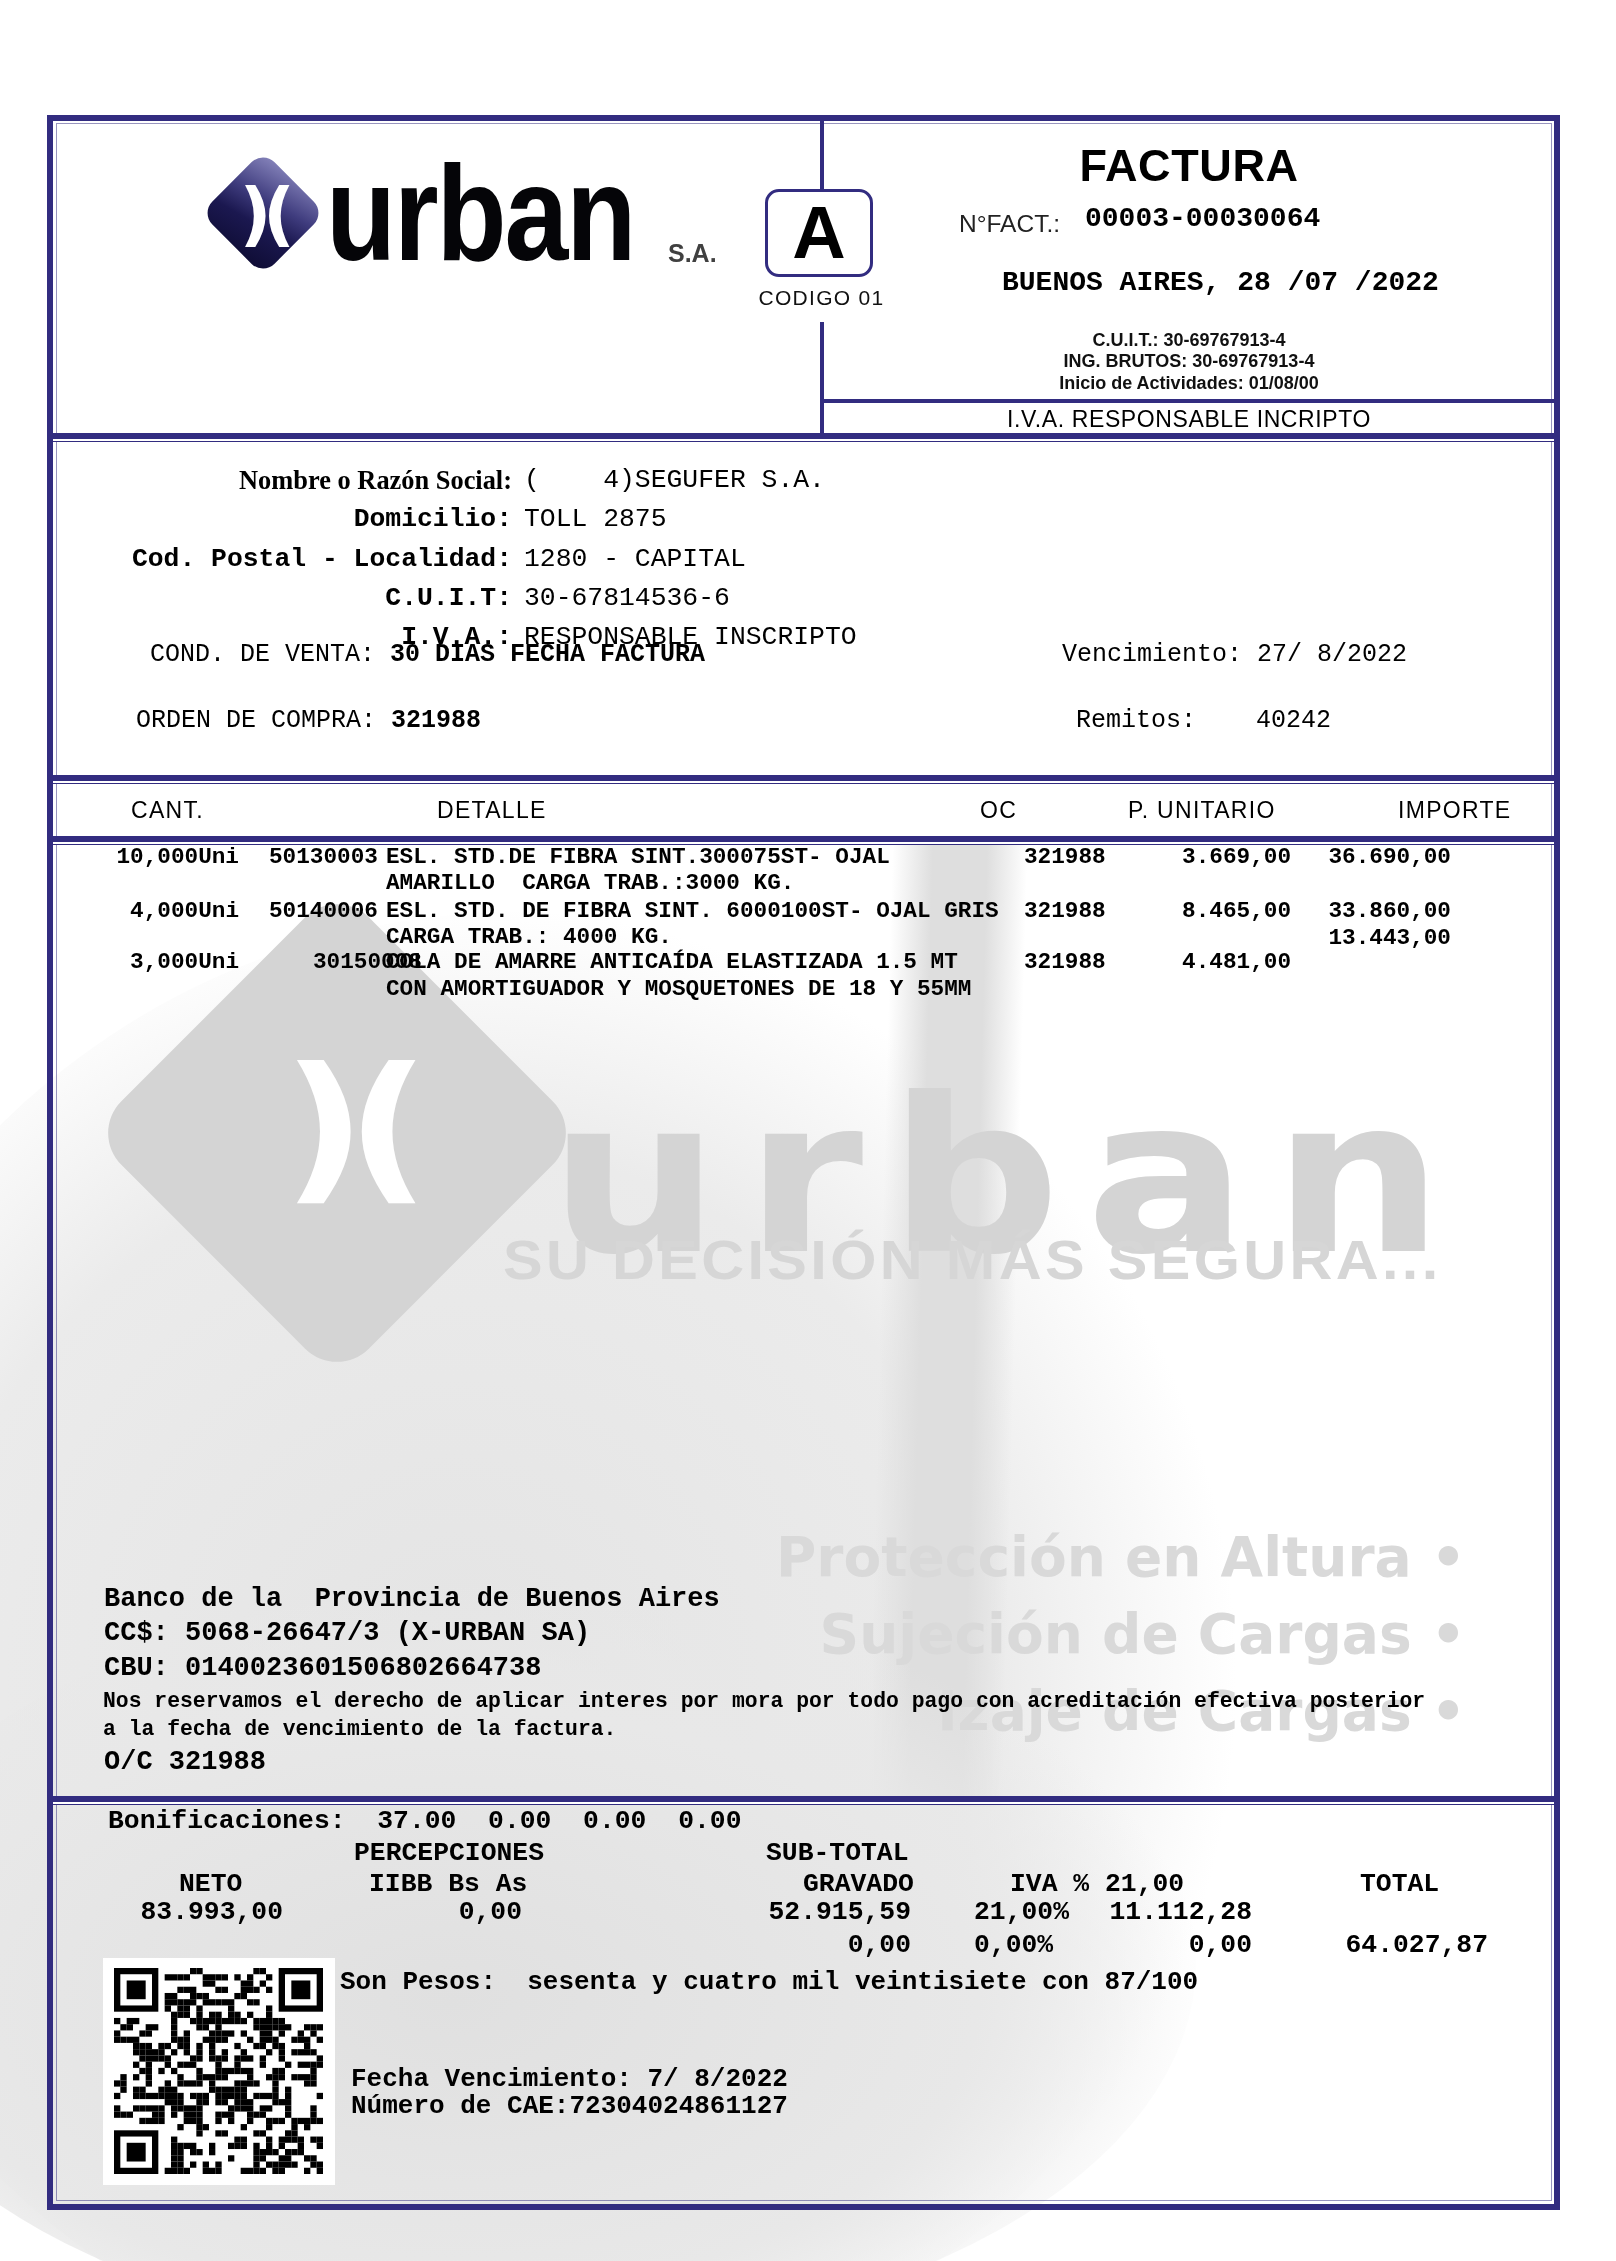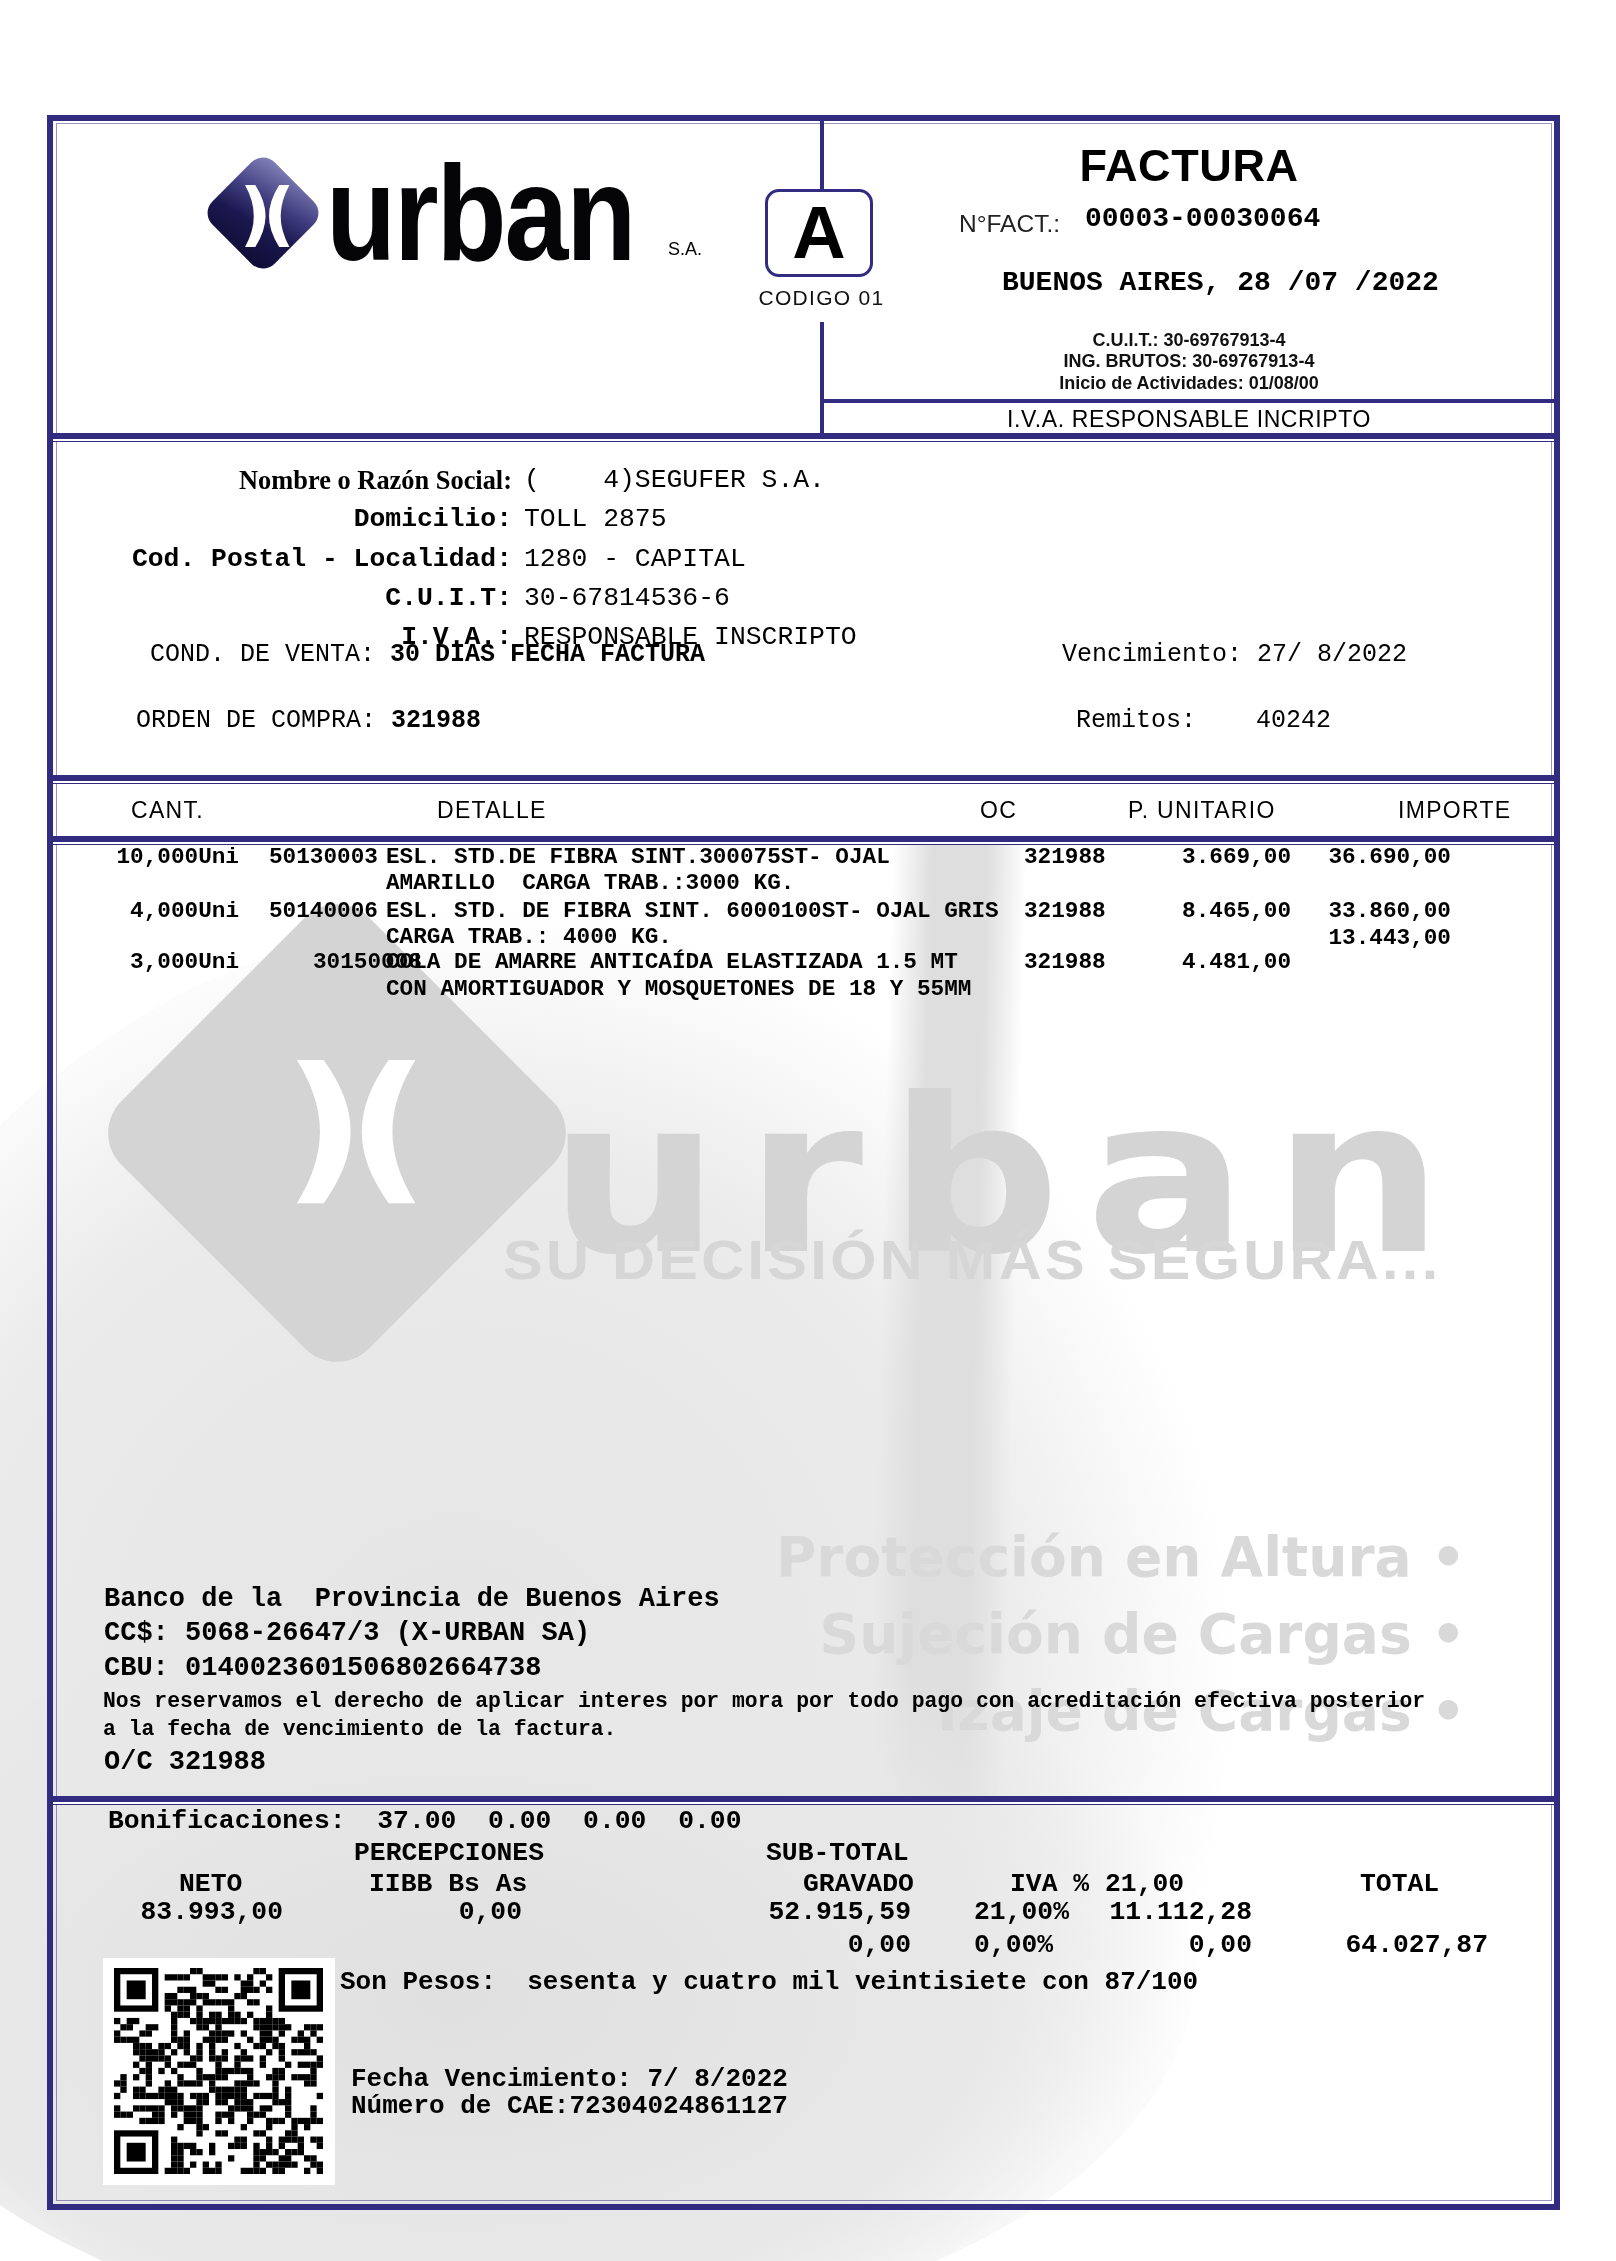--- a/index.html
+++ b/index.html
@@ -40,21 +40,21 @@
   .hdiv{left:53px;width:1501px;height:9.4px;
     background:linear-gradient(to bottom,#322c80 0 6.3px,#ffffff 6.3px 8.2px,#322c80 8.2px 9.4px);}
 
   
   .logo-diamond{left:219px;top:169px;width:88px;height:88px;border-radius:16.4px;transform:rotate(45deg);
     background:linear-gradient(165deg,#8886bd 0%,#3f3c7e 38%,#1b1850 62%,#0e0c33 100%);}
   .logo-x{left:214px;top:171px;width:98px;height:86px;line-height:86px;text-align:center;
     font-size:70px;font-weight:bold;color:#fff;letter-spacing:-0.12em;}
   .logo-word{left:326px;top:146px;font-size:135px;font-weight:bold;color:#050508;line-height:1;
     letter-spacing:-2.5px;transform:scaleX(0.85);transform-origin:left;}
-  .logo-sa{left:668px;top:239px;font-size:18px;font-weight:normal;color:#000000;}
+  .logo-sa{left:668px;top:239px;font-size:25px;font-weight:bold;color:#404040;}
   .admin{left:120px;top:338px;width:683px;text-align:center;font-size:24px;line-height:28px;color:#161616;}
   .abox{left:765px;top:189px;width:108px;height:88px;background:#fff;border:3.8px solid #322c80;
     border-radius:14px;box-sizing:border-box;text-align:center;line-height:81px;
     font-size:74px;font-weight:bold;}
   .codigo{left:746px;top:286px;width:151px;text-align:center;font-size:21px;letter-spacing:1.3px;color:#111;}
   .hright{left:824px;width:730px;text-align:center;}
   .title{top:140px;font-size:45px;font-weight:bold;letter-spacing:0.6px;}
   .nfact-label{left:959px;top:210px;font-size:24.5px;color:#222;}
   .nfact-val{left:1085px;top:203px;font-size:28px;}
   .citydate{left:970px;top:267px;font-size:28px;margin-left:32px;}

